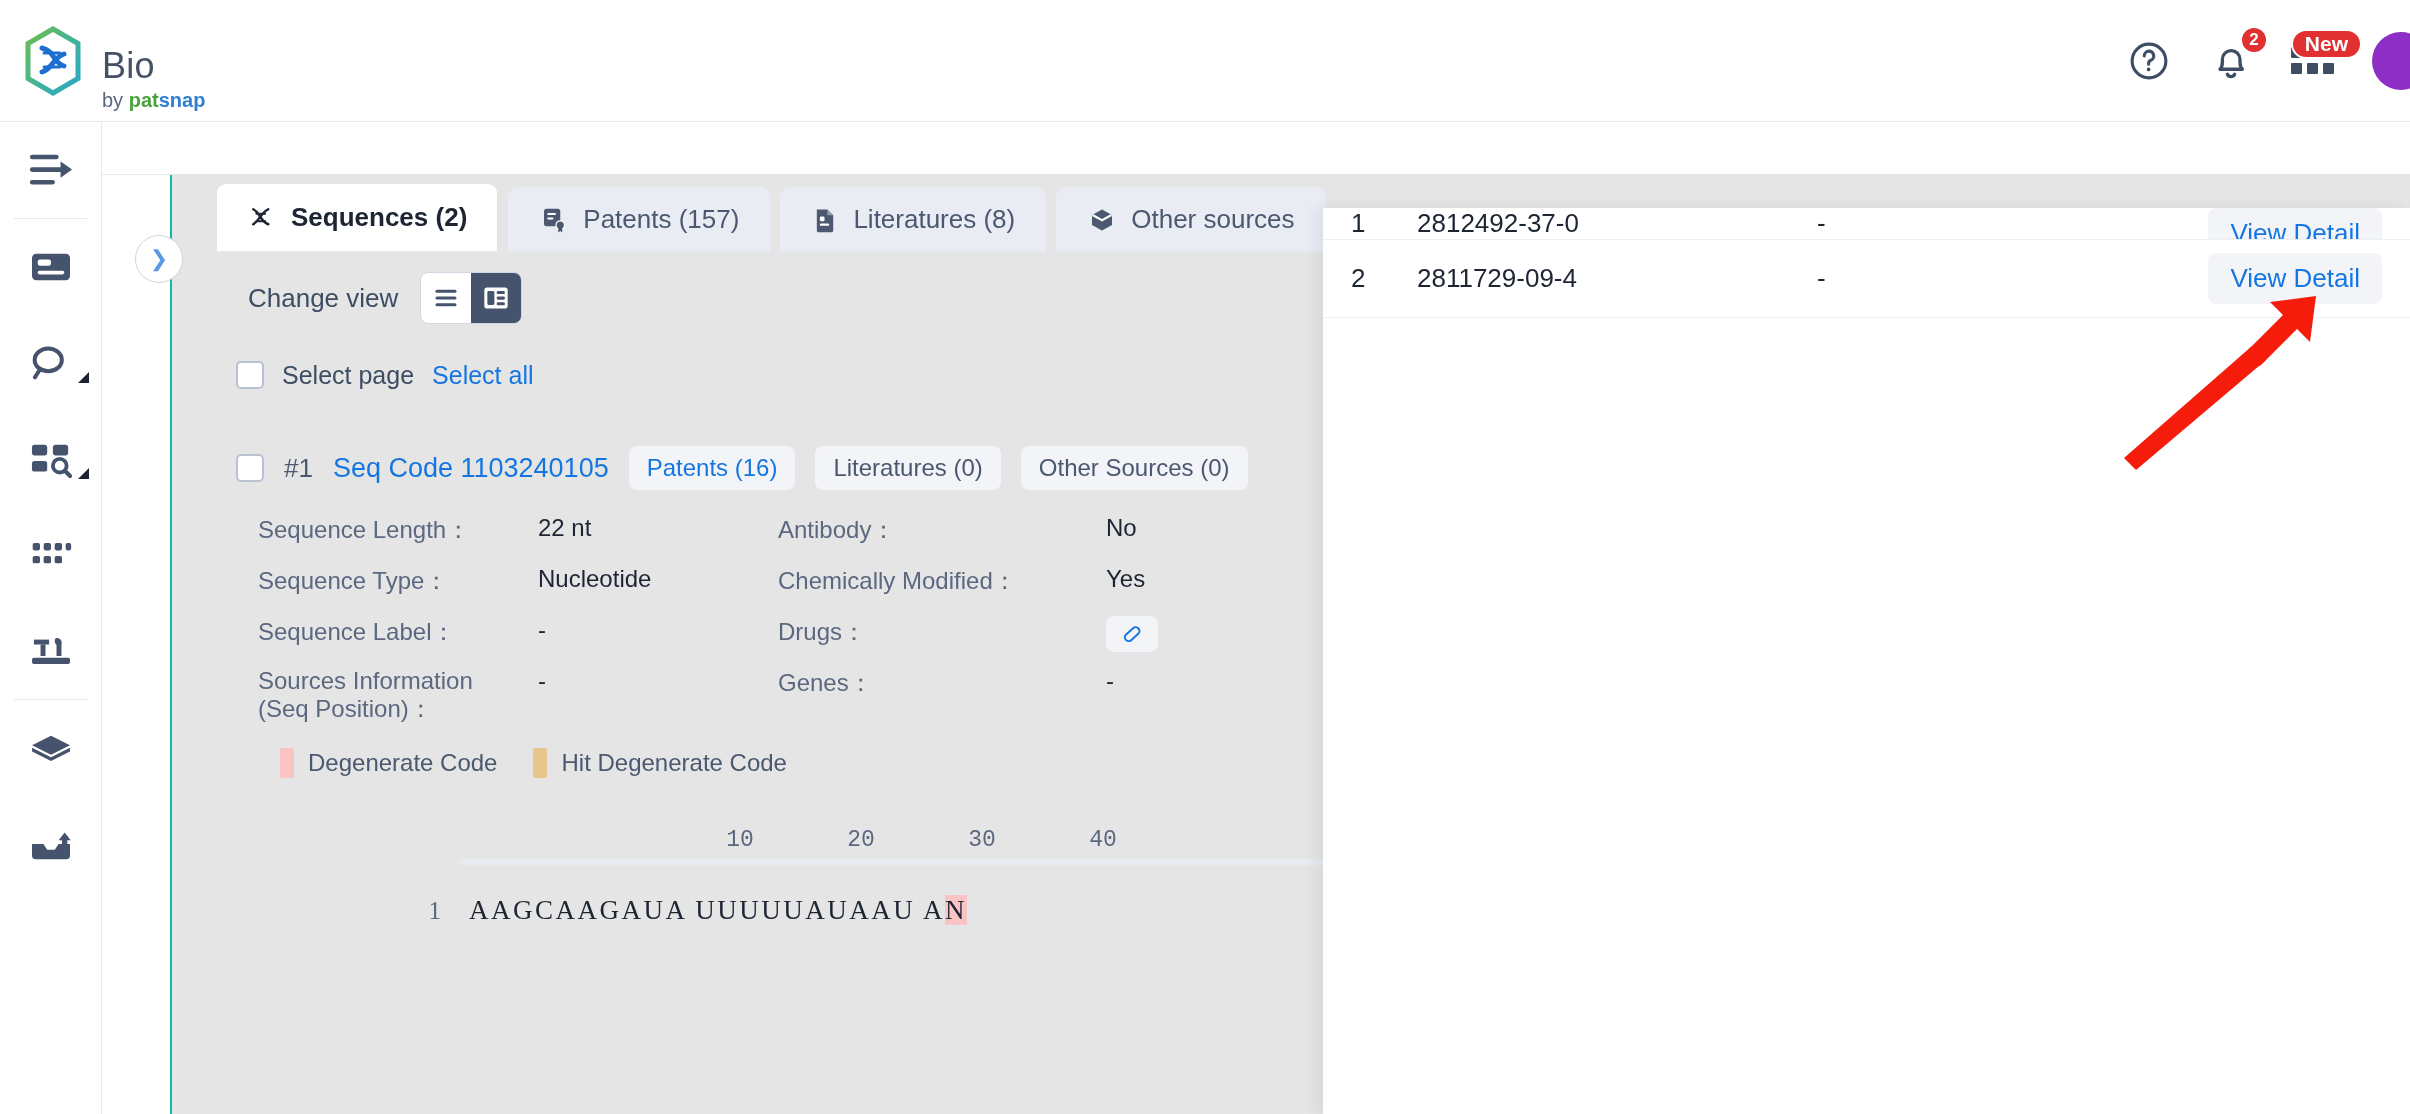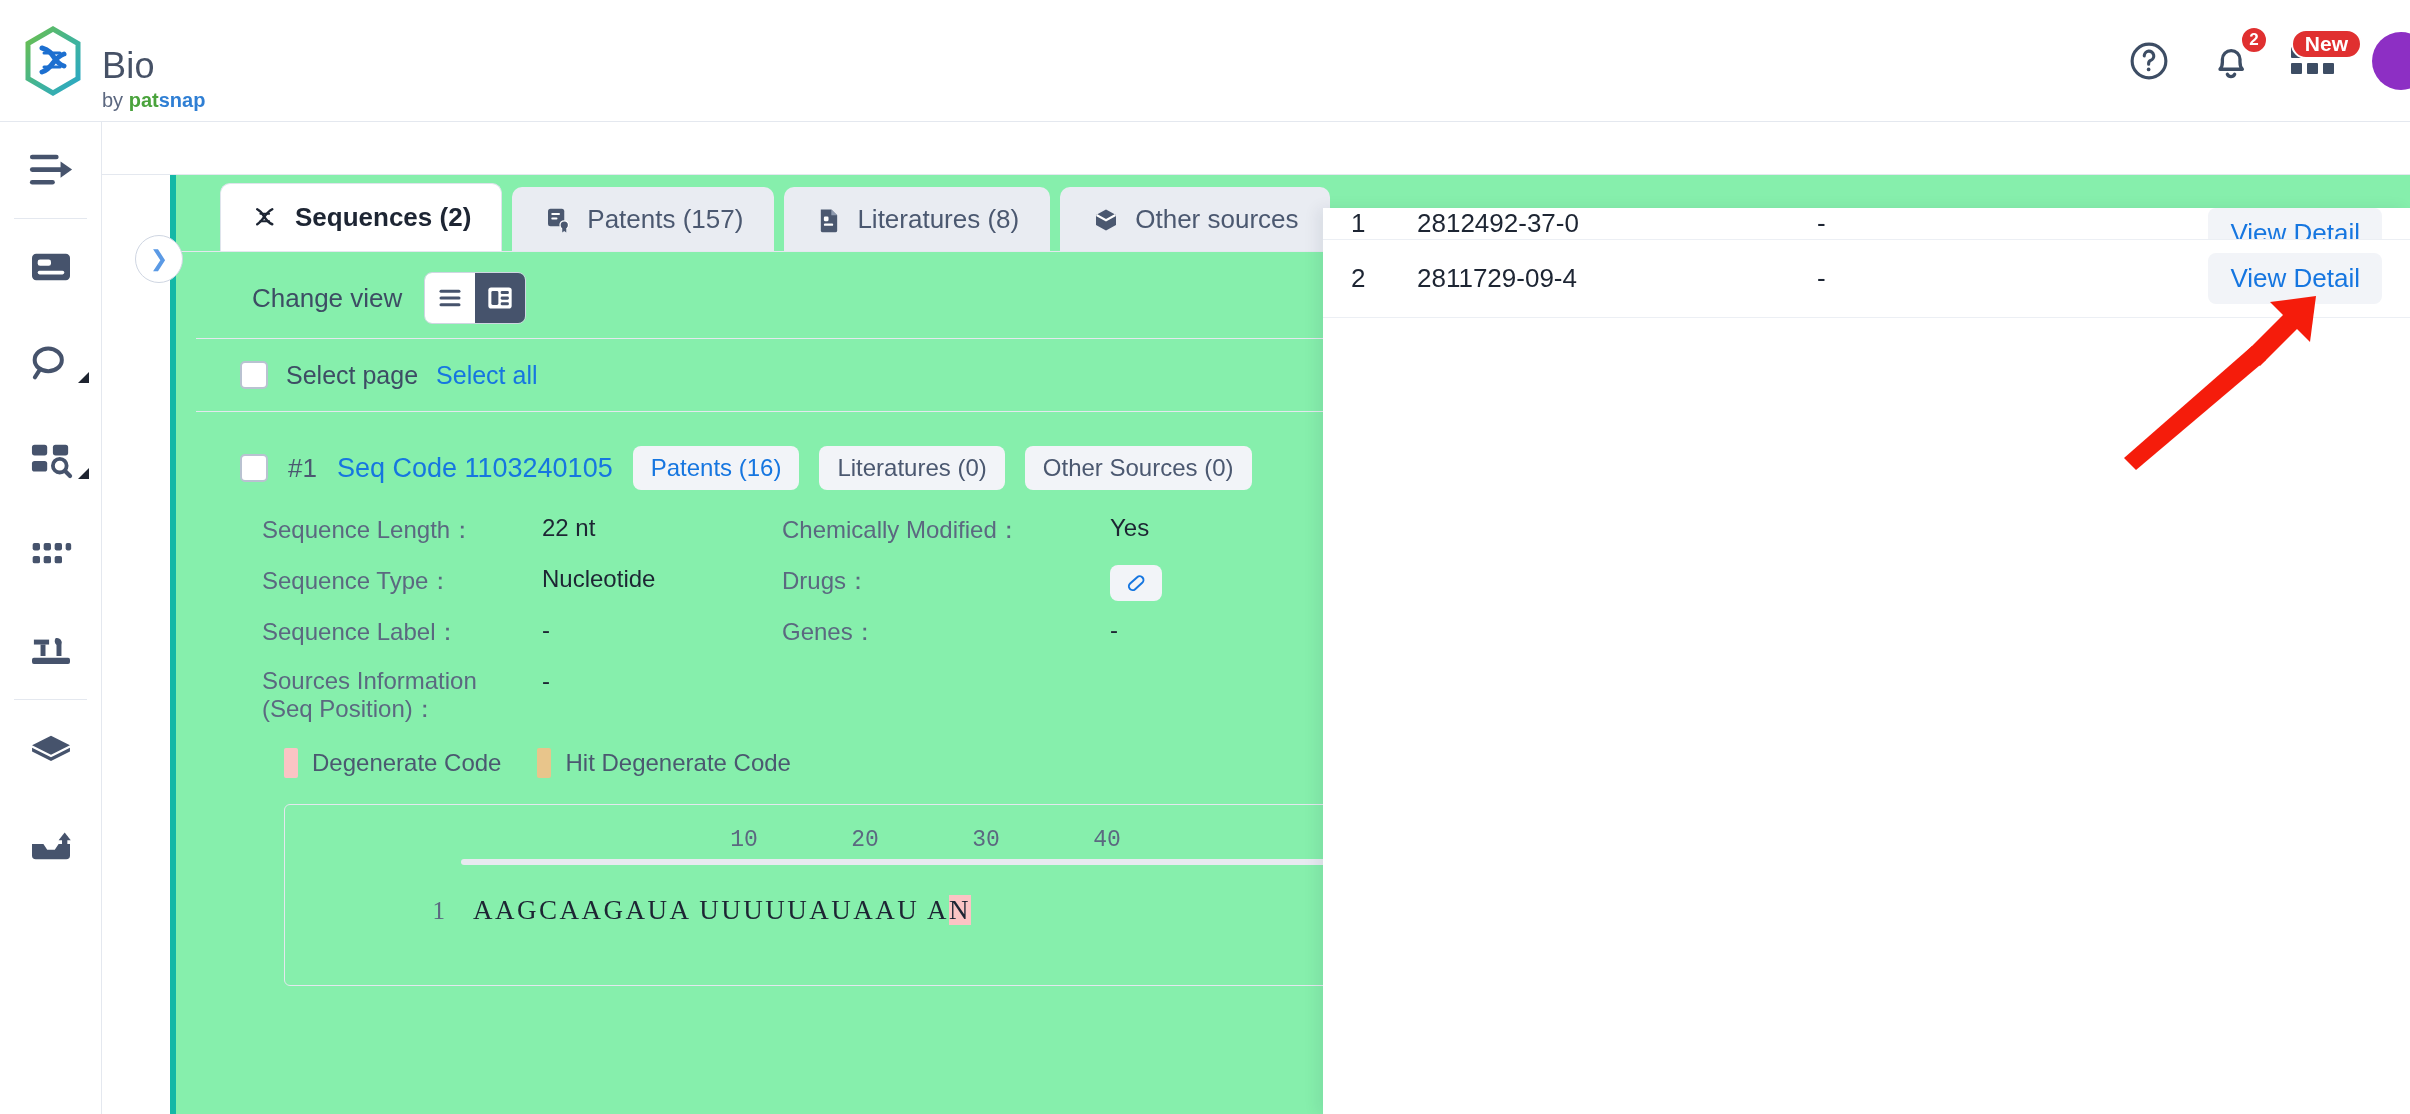--- a/index.html
+++ b/index.html
@@ -78,21 +78,21 @@
     font-size: 25px; color: #1676e0; cursor: pointer;
   }
 
   
   .content {
     position: absolute; left: 102px; top: 174px; width: 2308px; height: 940px;
     background: #fff; border-top: 1px solid #e4e8ef;
   }
   .panel {
     position: absolute; left: 68px; top: 0; right: 0; bottom: 0;
-    border-left: 6px solid #14b8a6; background: #86efac;
+    border-left: 2px solid #14b8a6; background: #e5e5e5;
   }
   .collapse-handle {
     position: absolute; left: 33px; top: 60px;
     width: 48px; height: 48px; border-radius: 50%;
     background: #fff; border: 1px solid #cfd6e2;
     display: flex; align-items: center; justify-content: center;
     color: #5b9ae5; font-size: 22px; cursor: pointer; z-index: 6;
   }
 
   
@@ -444,20 +444,24 @@
             </div>
             <div class="drow">
               <span class="dlabel wrap" style="white-space:pre-line">Sources Information
 (Seq Position)：</span>
               <span class="dval">-</span>
             </div>
           </div>
 
           <div class="dcol right">
             <div class="drow">
+              <span class="dlabel">Antibody：</span>
+              <span class="dval">No</span>
+            </div>
+            <div class="drow">
               <span class="dlabel">Chemically Modified：</span>
               <span class="dval">Yes</span>
             </div>
             <div class="drow">
               <span class="dlabel">Drugs：</span>
               <span class="drug-chip">
                 <svg width="24" height="24" viewBox="0 0 24 24" fill="none" stroke="#1676e0" stroke-width="2">
                   <rect x="3.5" y="8.5" width="17" height="7.5" rx="3.75" transform="rotate(-42 12 12)"></rect>
                 </svg>
               </span>

